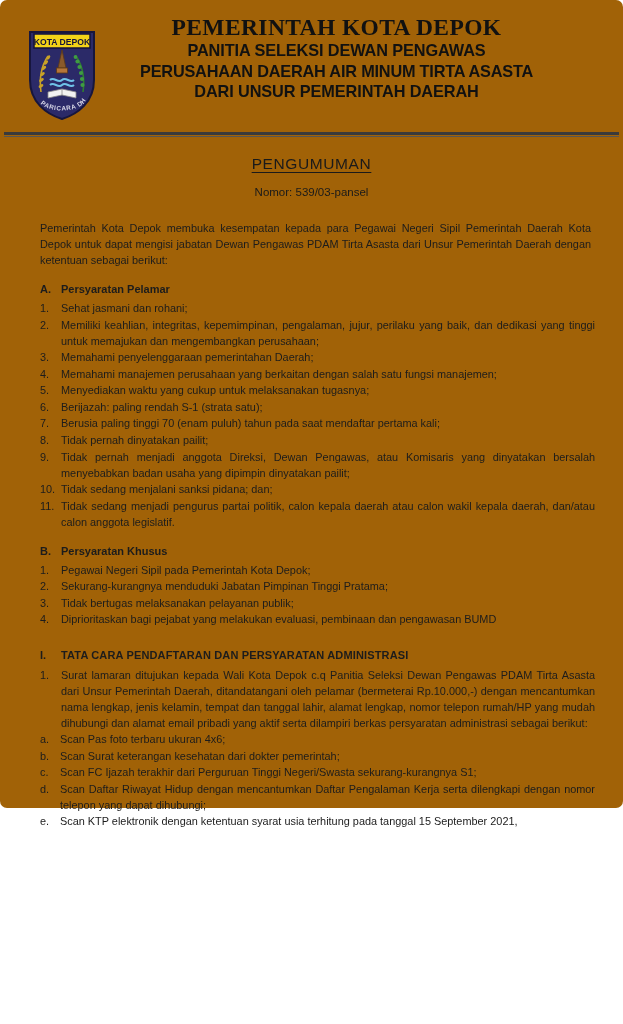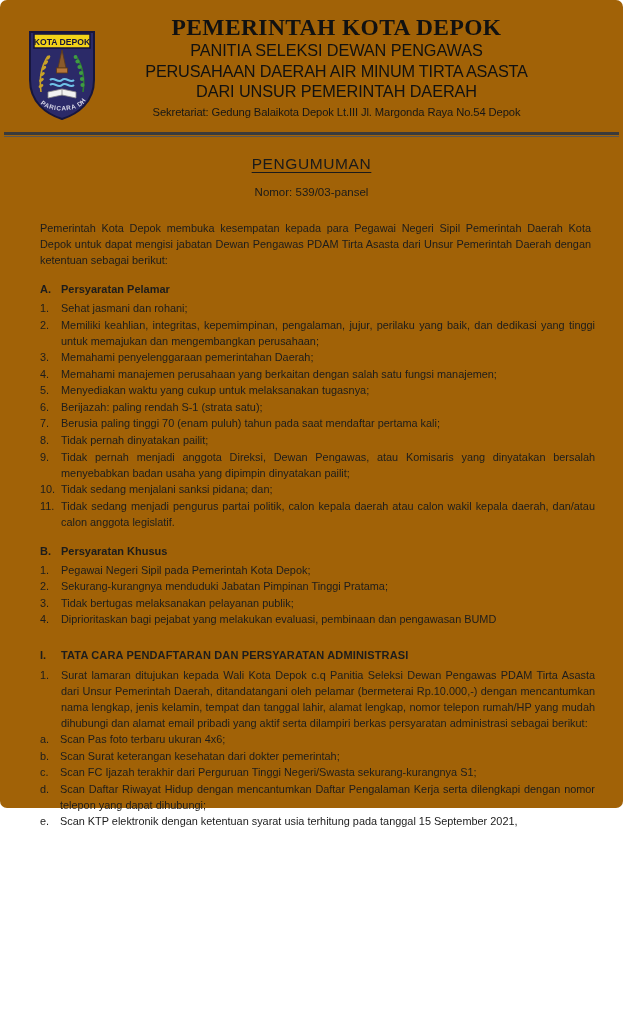--- a/index.html
+++ b/index.html
@@ -51,21 +51,21 @@
     font-family: "Liberation Serif", serif;
     font-weight: bold;
     font-size: 23.5px;
     letter-spacing: 0.4px;
     line-height: 1.12;
     color: #111;
     margin: 0 0 1px 0;
   }
   .hl2, .hl3, .hl4 {
     font-family: "Liberation Sans", sans-serif;
-    font-weight: normal;
+    font-weight: bold;
     line-height: 1.2;
     color: #111;
     margin: 0;
   }
   .hl2 { font-size: 16.3px; letter-spacing: -0.1px; margin-top: 1px;}
   .hl3 { font-size: 16.3px; letter-spacing: -0.2px; margin-top: 1px;}
   .hl4 { font-size: 16.3px; letter-spacing: -0.1px; margin-top: 1px;}
   .hl5 {
     font-family: "Liberation Sans", sans-serif;
     font-size: 11.2px;
@@ -223,21 +223,20 @@
           <textPath href="#mottoArc" startOffset="8%">PARICARA DHARMA</textPath>
         </text>
       </svg>
     </div>
 
     <div class="head-text">
       <div class="hl1">PEMERINTAH KOTA DEPOK</div>
       <div class="hl2">PANITIA SELEKSI DEWAN PENGAWAS</div>
       <div class="hl3">PERUSAHAAN DAERAH AIR MINUM TIRTA ASASTA</div>
       <div class="hl4">DARI UNSUR PEMERINTAH DAERAH</div>
-      <div class="hl5">Sekretariat: Gedung Balaikota Depok Lt.III Jl. Margonda Raya No.54 Depok</div>
     </div>
   </div>
 
   <hr class="rule">
   <hr class="rule2">
 
   <div class="title-block">
     <div class="doc-title">PENGUMUMAN</div>
     <div class="doc-number">Nomor: 539/03-pansel</div>
   </div>

